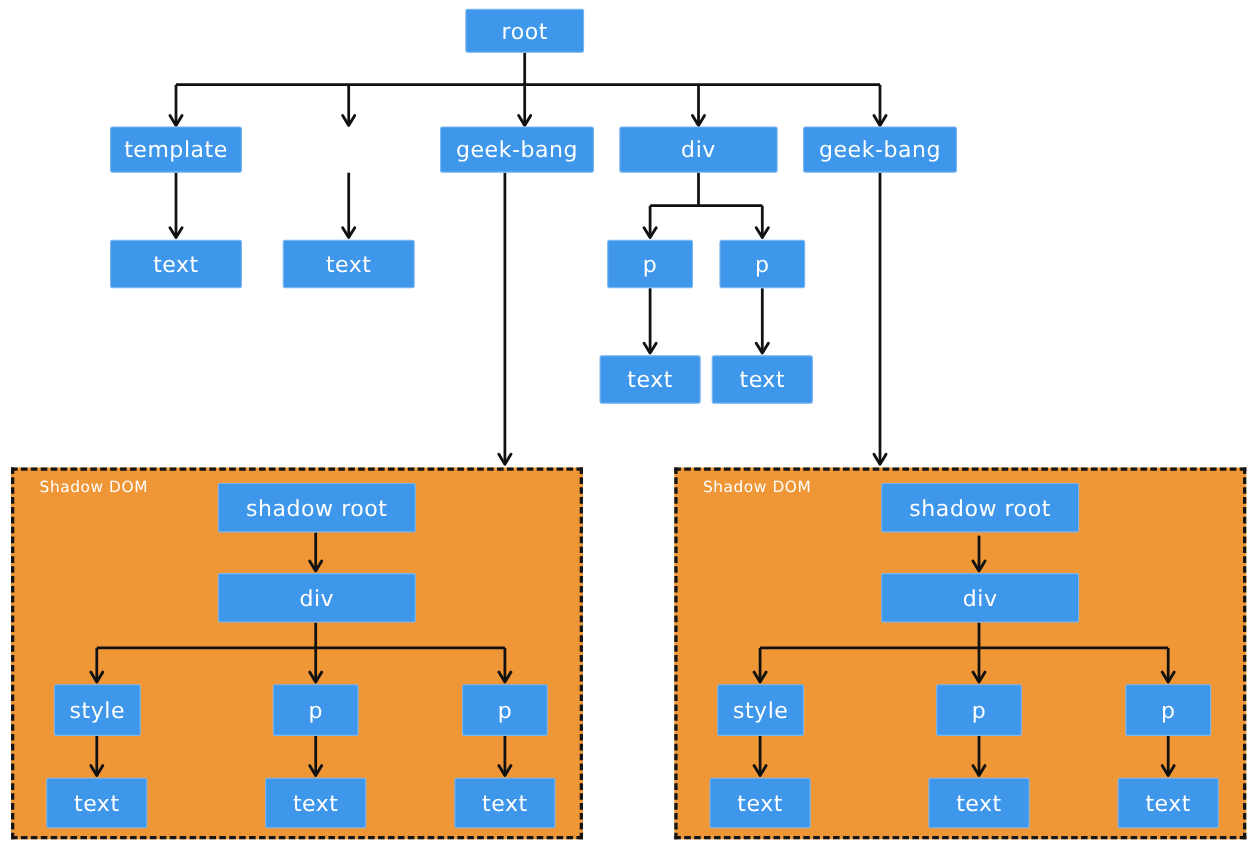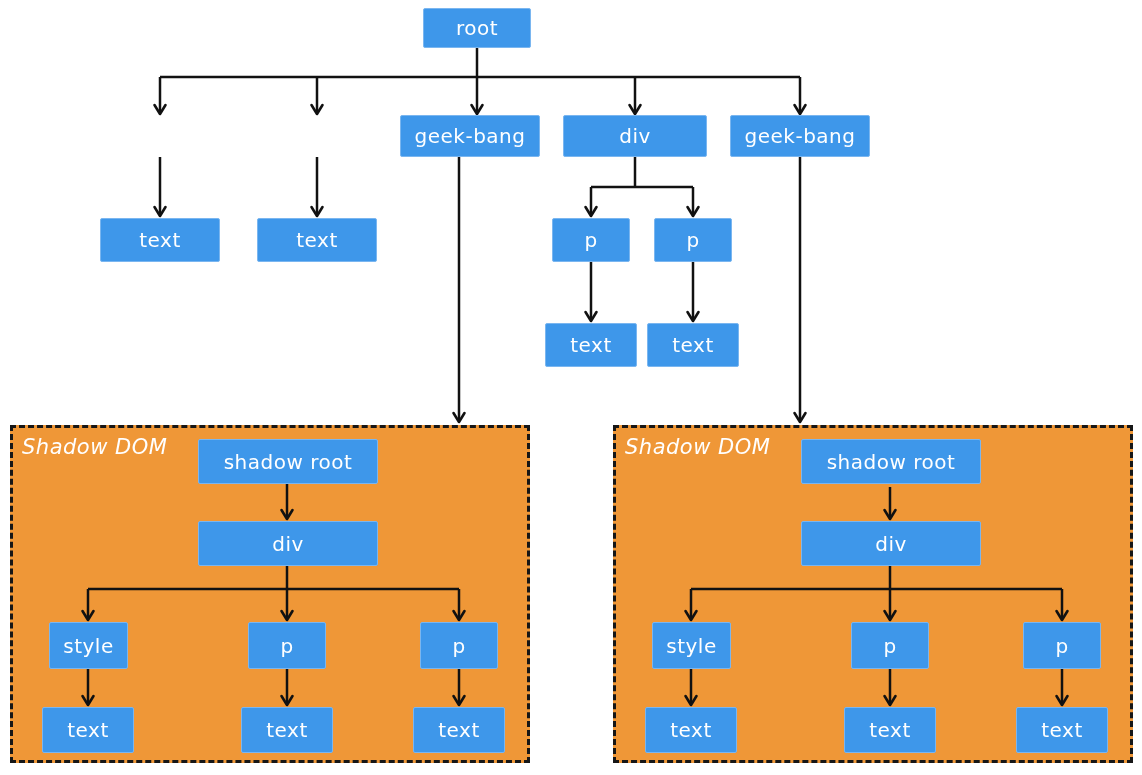--- a/index.html
+++ b/index.html
@@ -24,25 +24,24 @@
     white-space:nowrap;
   }
   .panel{
     position:absolute;
     background:#ef9737;
     border:3px dashed #161616;
     box-sizing:border-box;
   }
   .panel-title{
     position:absolute;
-    left:9px;top:7px;
+    left:23px;top:7px;
     color:#ffffff;
-    font-size:21px;
+    font-size:14px;
     letter-spacing:0.5px;
-    font-style:italic;
   }
 </style>
 </head>
 <body>
 
 <div class="stage">
 
   <svg class="wires" width="1142" height="775" viewBox="0 0 1142 775">
     <defs>
       <marker id="ah" viewBox="0 0 16 16" refX="11" refY="8" markerWidth="16" markerHeight="16" orient="auto" markerUnits="userSpaceOnUse">
@@ -121,20 +120,21 @@
       <path d="M890,589 V619" marker-end="url(#ah)"></path>
       <path d="M1062,589 V619" marker-end="url(#ah)"></path>
       <path d="M691,669 V704" marker-end="url(#ah)"></path>
       <path d="M890,669 V704" marker-end="url(#ah)"></path>
       <path d="M1062,669 V704" marker-end="url(#ah)"></path>
     </g>
   </svg>
 
   <div class="node" style="left:423px;top:8px;width:108px;height:40px;">root</div>
 
+  <div class="node" style="left:100px;top:115px;width:120px;height:42px;">template</div>
   <div class="node" style="left:400px;top:115px;width:140px;height:42px;">geek-bang</div>
   <div class="node" style="left:563px;top:115px;width:144px;height:42px;">div</div>
   <div class="node" style="left:730px;top:115px;width:140px;height:42px;">geek-bang</div>
 
   <div class="node" style="left:100px;top:218px;width:120px;height:44px;">text</div>
   <div class="node" style="left:257px;top:218px;width:120px;height:44px;">text</div>
 
   <div class="node" style="left:552px;top:218px;width:78px;height:44px;">p</div>
   <div class="node" style="left:654px;top:218px;width:78px;height:44px;">p</div>
 

